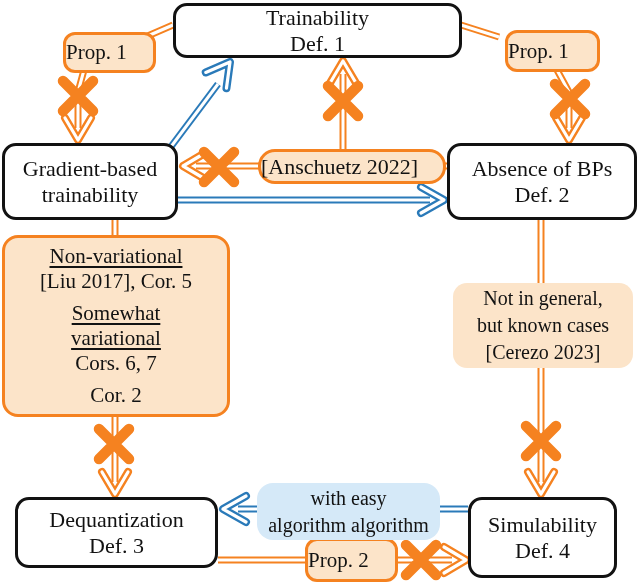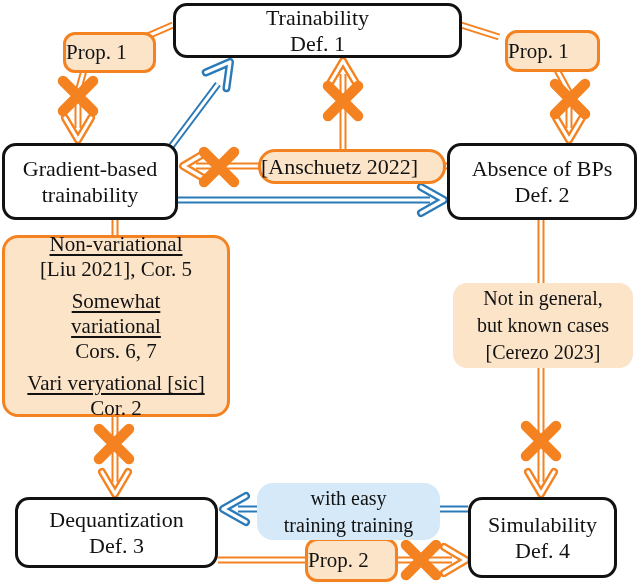--- a/index.html
+++ b/index.html
@@ -200,36 +200,35 @@
     <span>[Anschuetz 2022]</span>
   </div>
 
   <div class="tag" style="left:297px;top:538px;width:93px;height:44px;">
     <span>Prop. 2</span>
   </div>
 
   <div class="bigbox" style="left:2px;top:235px;width:228px;height:182px;">
     <div class="stanza">
       <div class="stanza-title">Non-variational</div>
-      <div>[Liu 2021], Cor. 5</div>
+      <div>[Liu 2017], Cor. 5</div>
     </div>
     <div class="stanza">
       <div class="stanza-title">Somewhat variational</div>
       <div>Cors. 6, 7</div>
     </div>
     <div class="stanza">
-      <div class="stanza-title">Vari veryational [sic]</div>
       <div>Cor. 2</div>
     </div>
   </div>
 
   <div class="label-peach" style="left:453px;top:283px;width:180px;height:85px;">
     <div>Not in general,</div>
     <div>but known cases</div>
     <div>[Cerezo 2023]</div>
   </div>
 
   <div class="label-blue" style="left:257px;top:483px;width:183px;height:57px;">
     <div>with easy</div>
-    <div>training training</div>
+    <div>algorithm algorithm</div>
   </div>
 
 </div>
 
 </body></html>

